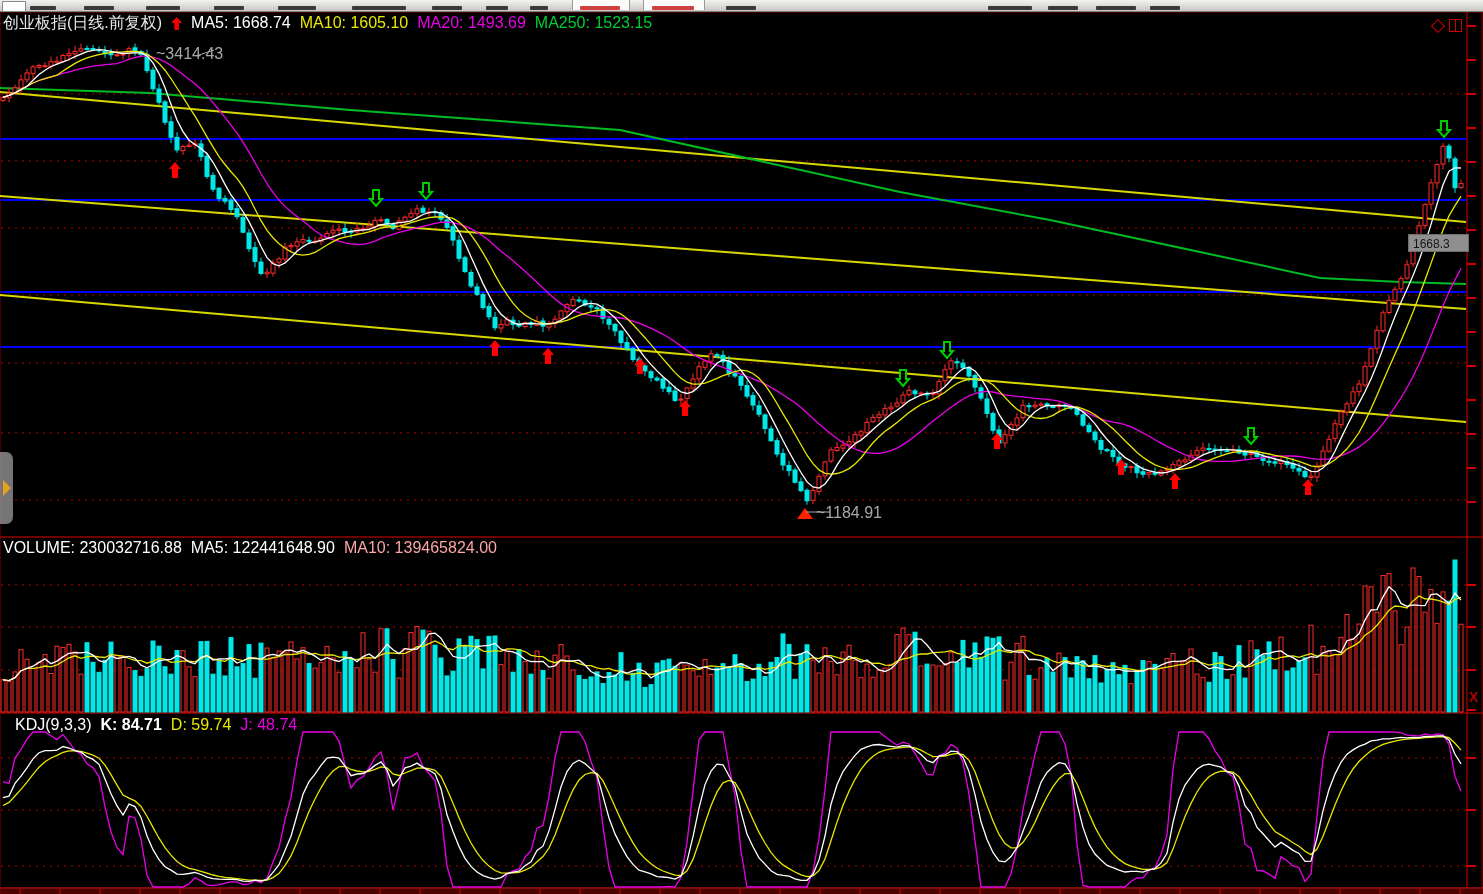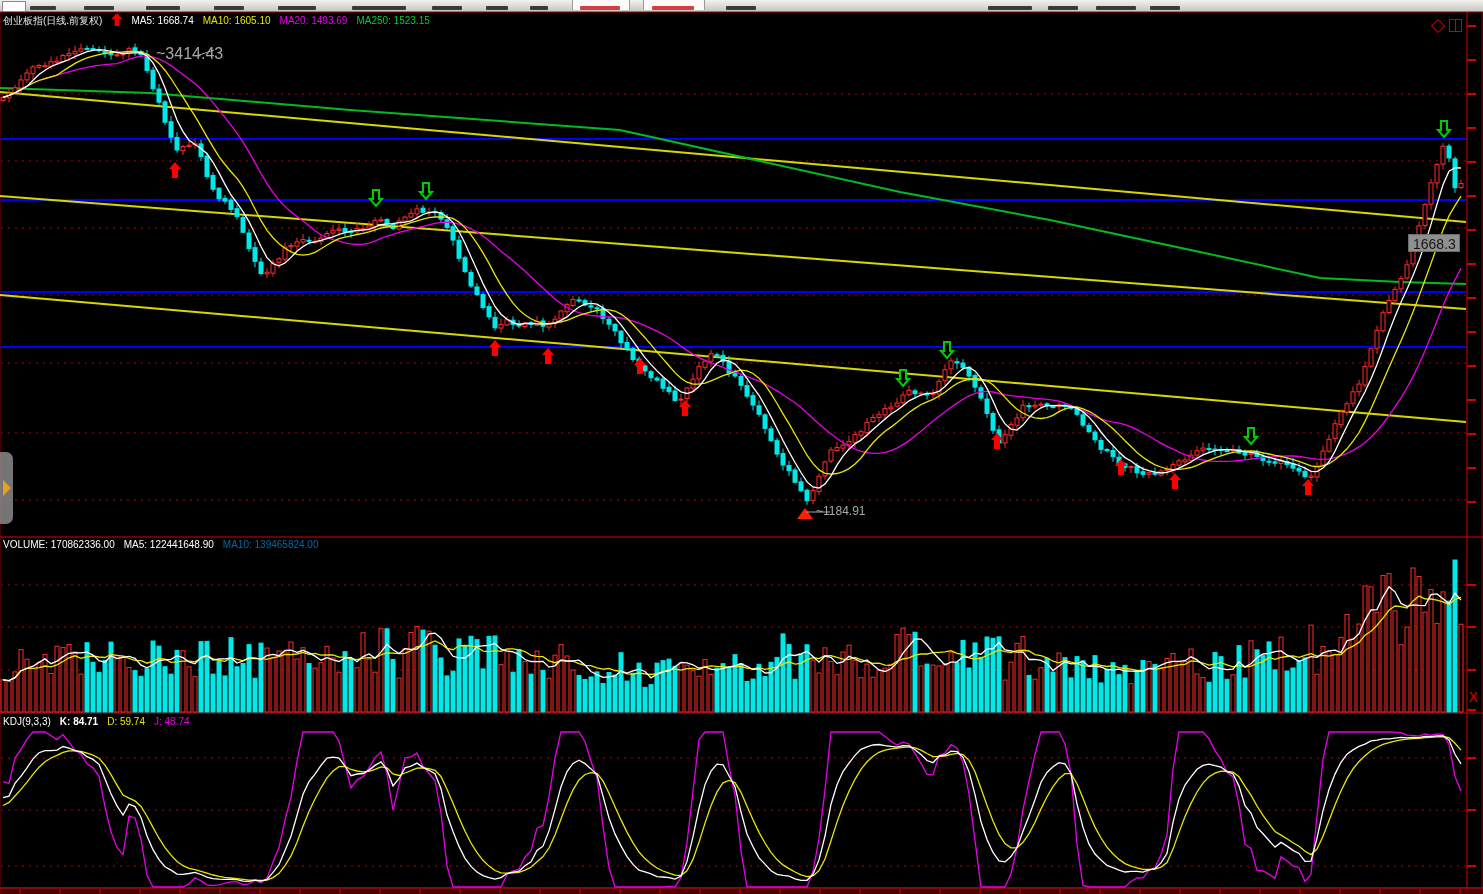--- a/index.html
+++ b/index.html
@@ -5,31 +5,31 @@
   html,body{margin:0;padding:0;background:#000;}
   body{width:1483px;height:894px;overflow:hidden;position:relative;
        font-family:"Liberation Sans","DejaVu Sans",sans-serif;}
   #menubar{position:absolute;left:0;top:0;width:1483px;height:11px;
     background:linear-gradient(#f2f2f0,#c9c7c2);border-bottom:1px solid #7d7d7d;z-index:30;}
   .menu-frag{position:absolute;bottom:1px;height:4px;background:#3a3a3a;border-radius:1px;}
   .menu-frag.red{background:#d04040;}
   .menu-btn{position:absolute;top:0;height:10px;background:#fbfbf9;border-left:1px solid #9a9a9a;border-right:1px solid #9a9a9a;}
   #logo-box{position:absolute;left:2px;top:1px;width:22px;height:9px;background:#fff;border:1px solid #888;}
   svg#cv{position:absolute;left:0;top:0;z-index:1;}
-  .hdr{position:absolute;z-index:20;font-size:10px;white-space:nowrap;letter-spacing:0px;}
+  .hdr{position:absolute;z-index:20;font-size:16px;white-space:nowrap;letter-spacing:0px;}
   .hdr span{margin-right:9px;}
   #main-hdr{left:3px;top:13px;color:#e8e8e8;}
   #vol-hdr{left:3px;top:539px;color:#e8e8e8;}
   #kdj-hdr{left:3px;top:716px;color:#e8e8e8;}
   .up-glyph{display:inline-block;width:11px;height:13px;background:#f00000;vertical-align:-2px;
      clip-path:polygon(50% 0,100% 46%,71% 46%,71% 100%,29% 100%,29% 46%,0 46%);margin-right:4px;}
   #hi-label{position:absolute;left:156px;top:45px;color:#a8a8a8;font-size:16px;z-index:10;}
-  #lo-label{position:absolute;left:816px;top:504px;color:#a8a8a8;font-size:12px;z-index:10;}
-  #price-tag{position:absolute;left:1408px;top:234px;width:52px;height:18px;background:#8f8f8f;
-     color:#161616;font-size:14px;line-height:18px;text-align:left;padding-left:4px;z-index:10;border:1px solid #6c6c6c;box-sizing:border-box;}
+  #lo-label{position:absolute;left:816px;top:504px;color:#a8a8a8;font-size:16px;z-index:10;}
+  #price-tag{position:absolute;left:1408px;top:234px;width:61px;height:18px;background:#8f8f8f;
+     color:#161616;font-size:12px;line-height:18px;text-align:left;padding-left:4px;z-index:10;border:1px solid #6c6c6c;box-sizing:border-box;}
   #diamond-icon{position:absolute;left:1433px;top:21px;width:8px;height:8px;border:1px solid #cc0000;transform:rotate(45deg);z-index:20;}
   #winbox-icon{position:absolute;left:1449px;top:19px;width:13px;height:13px;z-index:20;}
   #winbox-icon .b1{position:absolute;left:0;top:0;width:7px;height:11px;border:1px solid #cc0000;}
   #winbox-icon .b2{position:absolute;left:6px;top:0;width:5px;height:11px;border:1px solid #cc0000;background:#000;}
   #side-handle{position:absolute;left:0;top:452px;width:13px;height:72px;background:rgba(150,150,150,.78);
      border-radius:0 7px 7px 0;z-index:25;}
   #side-handle .tri{position:absolute;left:3px;top:28px;width:0;height:0;
      border-left:8px solid #e8a020;border-top:8px solid transparent;border-bottom:8px solid transparent;}
   #vol-close-x{position:absolute;left:1469px;top:690px;color:#b00000;font-size:14px;font-weight:bold;z-index:20;line-height:14px;}
 </style>
@@ -915,24 +915,24 @@
       <line x1="1467" y1="758" x2="1476" y2="758" stroke="#d40000" stroke-width="2"></line>
       <line x1="1467" y1="810" x2="1476" y2="810" stroke="#d40000" stroke-width="2"></line>
       <line x1="1467" y1="866" x2="1476" y2="866" stroke="#d40000" stroke-width="2"></line>
     </g>
 </svg>
 
 <div class="hdr" id="main-hdr">
   <span>创业板指(日线.前复权)</span><span class="up-glyph"></span><span style="color: rgb(255, 255, 255);">MA5: 1668.74</span><span style="color: rgb(232, 232, 0);">MA10: 1605.10</span><span style="color: rgb(232, 0, 232);">MA20: 1493.69</span><span style="color: rgb(0, 204, 51);">MA250: 1523.15</span>
 </div>
 <div class="hdr" id="vol-hdr">
-  <span style="color: rgb(255, 255, 255);">VOLUME: 170862336.00</span><span style="color: rgb(255, 255, 255);">MA5: 122441648.90</span><span style="color: #0369a1;">MA10: 139465824.00</span>
+  <span style="color: rgb(255, 255, 255);">VOLUME: 230032716.88</span><span style="color: rgb(255, 255, 255);">MA5: 122441648.90</span><span style="color: #fca5a5;">MA10: 139465824.00</span>
 </div>
 <div class="hdr" id="kdj-hdr">
-  <span style="color: rgb(255, 255, 255);">KDJ(9,3,3)</span><span style="color: rgb(255, 255, 255); font-weight: bold;">K: 84.71</span><span style="color: rgb(232, 232, 0);">D: 59.74</span><span style="color: rgb(232, 0, 232);">J: 48.74</span>
+  <span style="color: rgb(255, 255, 255); margin-left: 12px;">KDJ(9,3,3)</span><span style="color: rgb(255, 255, 255); font-weight: bold;">K: 84.71</span><span style="color: rgb(232, 232, 0);">D: 59.74</span><span style="color: rgb(232, 0, 232);">J: 48.74</span>
 </div>
 
 <div id="hi-label">~3414.43</div>
 <div id="lo-label">~1184.91</div>
 <div id="price-tag">1668.3</div>
 
 <div id="diamond-icon"></div>
 <div id="winbox-icon">
     <span class="b1"></span>
     <span class="b2"></span>

